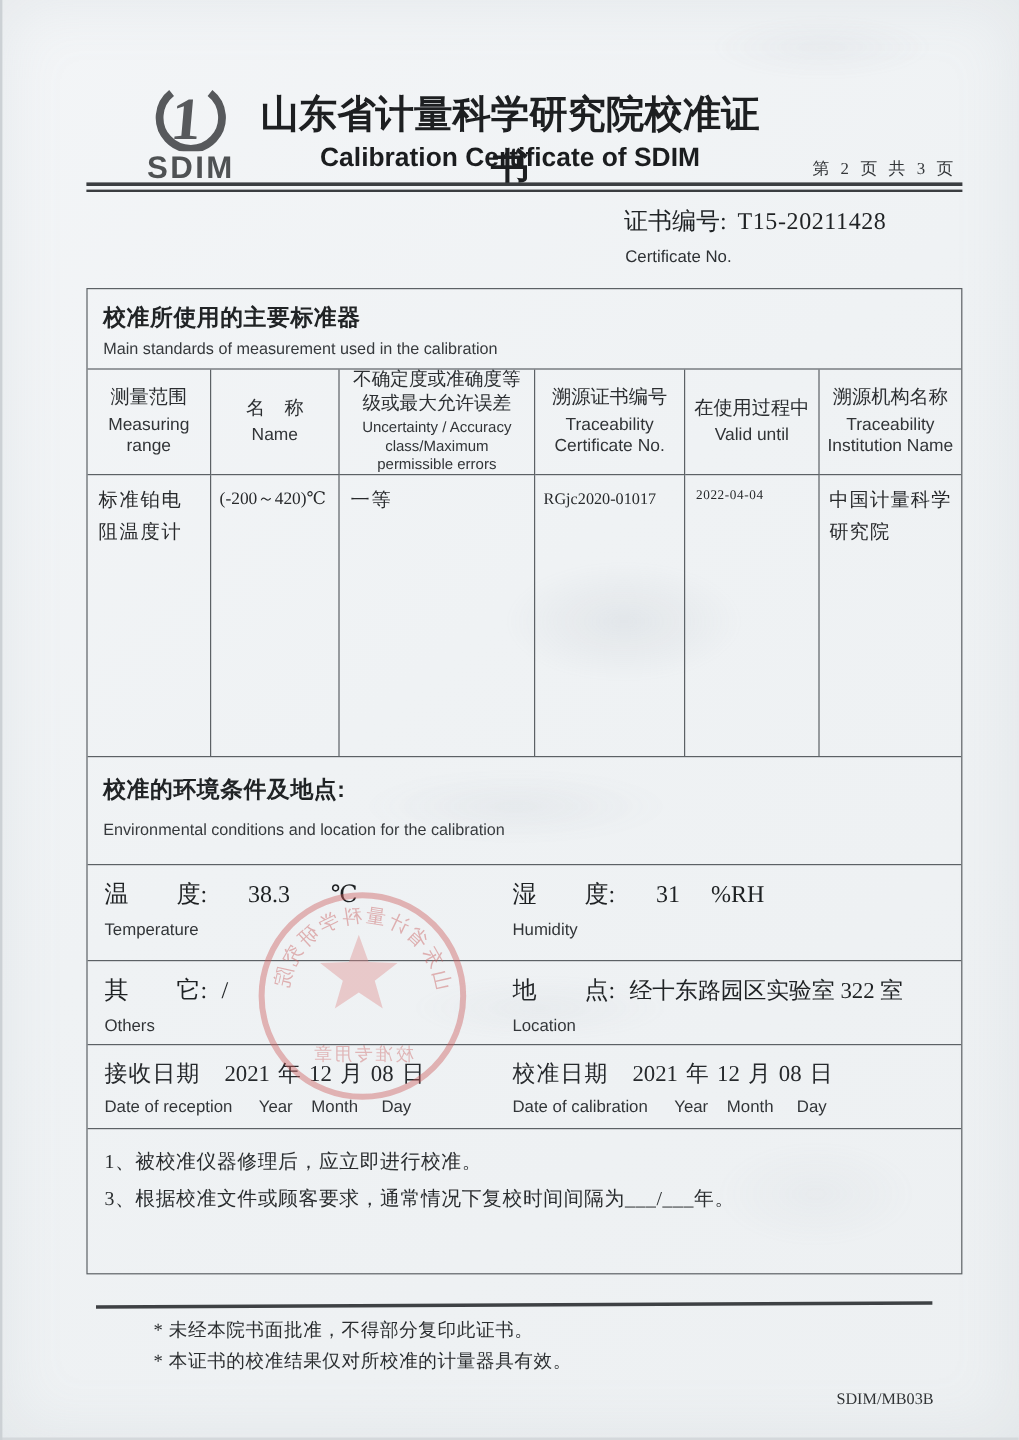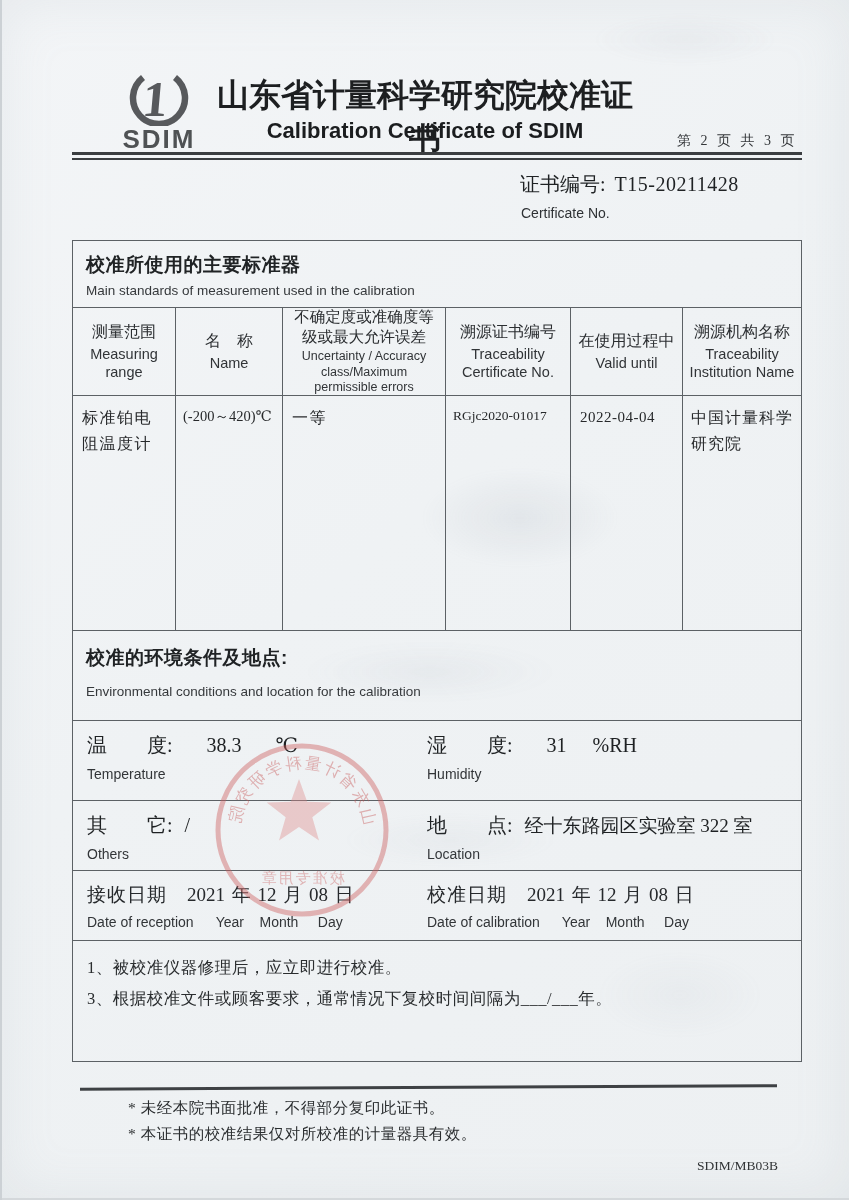--- a/index.html
+++ b/index.html
@@ -53,21 +53,21 @@
   .hc:nth-child(6){ border-right:none; }
   .hc-cn{ font-size:16px; line-height:1.3; }
   .hc-en{ font-size:14.5px; line-height:1.25; color:#313437; }
   .hc.dense .hc-cn{ font-size:15.5px; }
   .hc.dense .hc-en{ font-size:12.5px; }
   .dc{ border-right:1.5px solid var(--line); padding:9px 6px 0 9px;
     font-size:16px; line-height:1.6; color:#27292b; letter-spacing:1.5px; }
   .dc:nth-child(12){ border-right:none; }
   .dc-range{ letter-spacing:0; font-size:14.5px; white-space:nowrap; padding-left:7px; }
   .dc-trace{ letter-spacing:0; font-size:13.5px; white-space:nowrap; padding-left:7px; }
-  .dc-valid{ letter-spacing:.5px; font-size:15px; }
+  .dc-valid{ letter-spacing:.5px; font-size:11px; }
   .dc-inst{ letter-spacing:1px; padding-left:8px; }
 
   .sec-env-title{ height:90px; padding:14px 0 0 13px; }
   .sec-env-title .sec-en{ margin-top:13px; }
 
   .row2{ position:relative; border-bottom:1.5px solid var(--line); }
   .row-temp{ height:80px; } .row-others{ height:70px; } .row-dates{ height:70px; }
   .fg-left{ position:absolute; left:14px; top:11px; }
   .fg-right{ position:absolute; left:354px; top:11px; }
   .fg-line{ display:flex; align-items:baseline; font-size:20px; color:#1e2123;justify-content:flex-end; }

